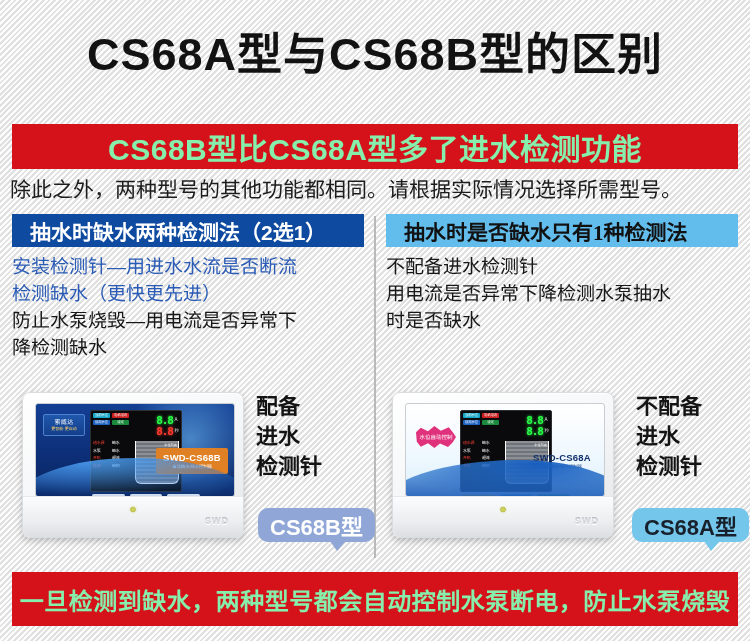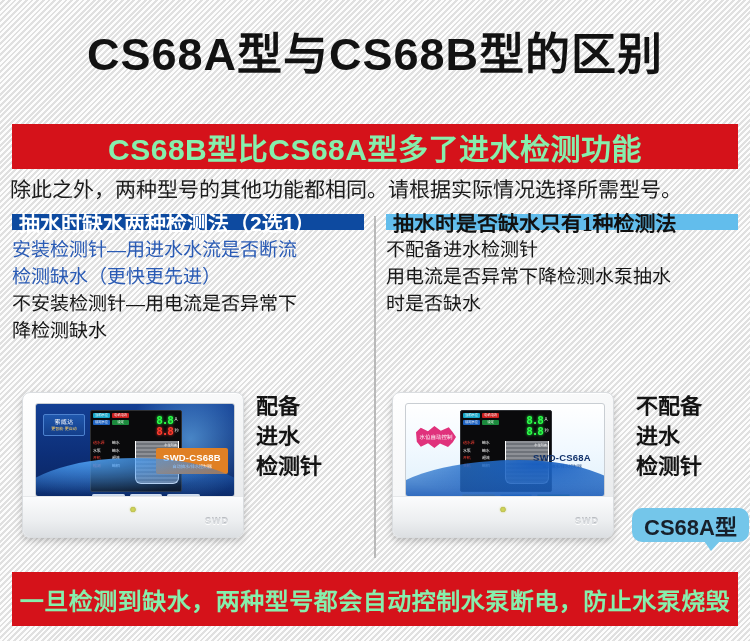--- a/index.html
+++ b/index.html
@@ -83,24 +83,24 @@
   .col.right { left: 386px; width: 352px; font-family: Liberation Serif, serif; }
 
   .divider {
     position: absolute;
     left: 374px; top: 216px;
     width: 2px; height: 342px;
     background: #b9b9b9;
   }
 
   .col-head {
-    height: 16px;
-    display: flex;
-    align-items: center;
-    padding: 0 7px;
+    height: 33px;
+    display: flex;
+    align-items: center;
+    padding: 0 18px;
     box-sizing: border-box;
     font-size: 21px;
     font-weight: bold;
     white-space: nowrap;
   }
   .col-head.dark  { background: #0d4aa0; color: #ffffff; }
   .col-head.light { background: #62bdec; color: #111111; }
 
   .col-body {
     padding-top: 6px;
@@ -456,21 +456,21 @@
 
   <div class="divider"></div>
 
   <div class="col left">
     <div class="col-head dark">
       <span>抽水时缺水两种检测法（2选1）</span>
     </div>
     <div class="col-body">
       <div class="line blue">安装检测针—用进水水流是否断流</div>
       <div class="line blue">检测缺水（更快更先进）</div>
-      <div class="line black">不安装检测针—用电流是否异常下</div>
+      <div class="line black">防止水泵烧毁—用电流是否异常下</div>
       <div class="line black">降检测缺水</div>
     </div>
   </div>
 
   <div class="col right">
     <div class="col-head light">
       <span>抽水时是否缺水只有1种检测法</span>
     </div>
     <div class="col-body">
       <div class="line black">不配备进水检测针</div>
@@ -631,20 +631,23 @@
     <div>进水</div>
     <div>检测针</div>
   </div>
 
   <div class="caption right">
     <div>不配备</div>
     <div>进水</div>
     <div>检测针</div>
   </div>
 
+  <div class="bubble b-left">
+    <span>CS68B型</span>
+  </div>
   <div class="bubble b-right">
     <span>CS68A型</span>
   </div>
 
   <div class="red-banner bottom">
     <span>一旦检测到缺水，两种型号都会自动控制水泵断电，防止水泵烧毁</span>
   </div>
 
 </div>
 

